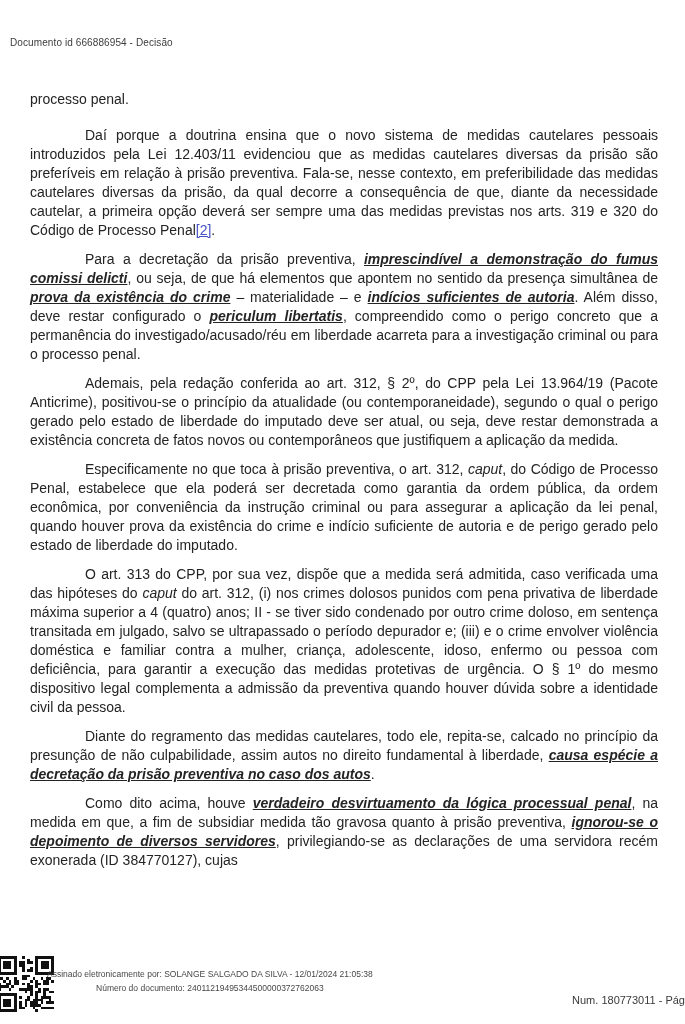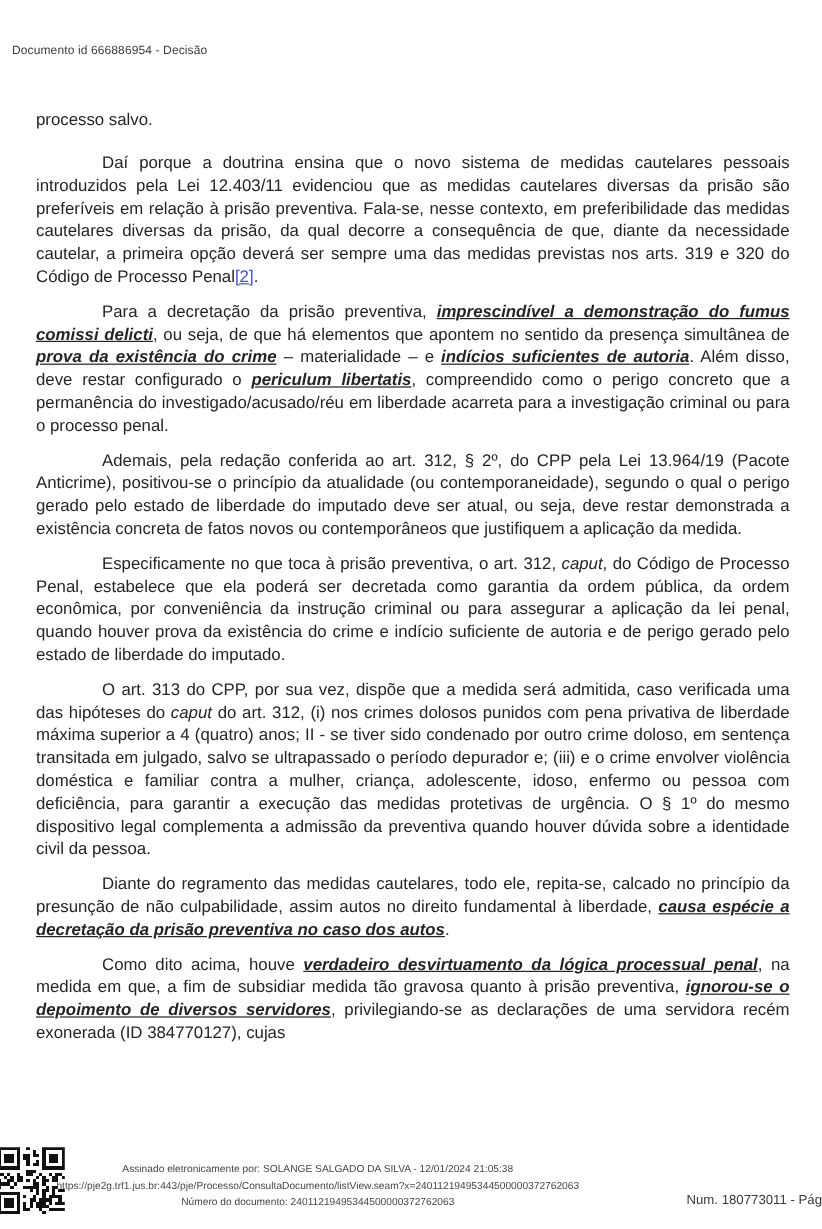--- a/index.html
+++ b/index.html
@@ -84,21 +84,21 @@
   }
 </style>
 </head>
 <body>
 
 <div class="page">
 
   <div class="doc-header">Documento id 666886954 - Decisão</div>
 
   <div class="doc-body" id="doc-body">
-      <p class="para"><span>processo salvo.</span></p>
+      <p class="para"><span>processo penal.</span></p>
       <p class="para indent"><span>Daí porque a doutrina ensina que o novo sistema de medidas cautelares pessoais introduzidos pela Lei 12.403/11 evidenciou que as medidas cautelares diversas da prisão são preferíveis em relação à prisão preventiva. Fala-se, nesse contexto, em preferibilidade das medidas cautelares diversas da prisão, da qual decorre a consequência de que, diante da necessidade cautelar, a primeira opção deverá ser sempre uma das medidas previstas nos arts. 319 e 320 do Código de Processo Penal</span><a class="link">[2]</a><span>.</span></p>
       <p class="para indent"><span>Para a decretação da prisão preventiva, </span><span class="b u">imprescindível a demonstração do </span><span class="b i u">fumus comissi delicti</span><span>, ou seja, de que há elementos que apontem no sentido da presença simultânea de </span><span class="b u">prova da existência do crime</span><span> – materialidade – e </span><span class="b u">indícios suficientes de autoria</span><span>. Além disso, deve restar configurado o </span><span class="b i u">periculum libertatis</span><span>, compreendido como o perigo concreto que a permanência do investigado/acusado/réu em liberdade acarreta para a investigação criminal ou para o processo penal.</span></p>
       <p class="para indent"><span>Ademais, pela redação conferida ao art. 312, § 2º, do CPP pela Lei 13.964/19 (Pacote Anticrime), positivou-se o princípio da atualidade (ou contemporaneidade), segundo o qual o perigo gerado pelo estado de liberdade do imputado deve ser atual, ou seja, deve restar demonstrada a existência concreta de fatos novos ou contemporâneos que justifiquem a aplicação da medida.</span></p>
       <p class="para indent"><span>Especificamente no que toca à prisão preventiva, o art. 312, </span><span class="i">caput</span><span>, do Código de Processo Penal, estabelece que ela poderá ser decretada como garantia da ordem pública, da ordem econômica, por conveniência da instrução criminal ou para assegurar a aplicação da lei penal, quando houver prova da existência do crime e indício suficiente de autoria e de perigo gerado pelo estado de liberdade do imputado.</span></p>
       <p class="para indent"><span>O art. 313 do CPP, por sua vez, dispõe que a medida será admitida, caso verificada uma das hipóteses do </span><span class="i">caput</span><span> do art. 312, (i) nos crimes dolosos punidos com pena privativa de liberdade máxima superior a 4 (quatro) anos; II - se tiver sido condenado por outro crime doloso, em sentença transitada em julgado, salvo se ultrapassado o período depurador e; (iii) e o crime envolver violência doméstica e familiar contra a mulher, criança, adolescente, idoso, enfermo ou pessoa com deficiência, para garantir a execução das medidas protetivas de urgência. O § 1º do mesmo dispositivo legal complementa a admissão da preventiva quando houver dúvida sobre a identidade civil da pessoa.</span></p>
       <p class="para indent"><span>Diante do regramento das medidas cautelares, todo ele, repita-se, calcado no princípio da presunção de não culpabilidade, assim autos no direito fundamental à liberdade, </span><span class="b u">causa espécie a decretação da prisão preventiva no caso dos autos</span><span>.</span></p>
       <p class="para indent"><span>Como dito acima, houve </span><span class="b u">verdadeiro desvirtuamento da lógica processual penal</span><span>, na medida em que, a fim de subsidiar medida tão gravosa quanto à prisão preventiva, </span><span class="b u">ignorou-se o depoimento de diversos servidores</span><span>, privilegiando-se as declarações de uma servidora recém exonerada (ID 384770127), cujas</span></p>
     </div>
 
   <div class="doc-footer">
@@ -220,19 +220,18 @@
         <rect x="2" y="2" width="3" height="3" fill="#111"></rect>
         <rect x="14" y="0" width="7" height="7" fill="#111"></rect>
         <rect x="15" y="1" width="5" height="5" fill="#fff"></rect>
         <rect x="16" y="2" width="3" height="3" fill="#111"></rect>
         <rect x="0" y="14" width="7" height="7" fill="#111"></rect>
         <rect x="1" y="15" width="5" height="5" fill="#fff"></rect>
         <rect x="2" y="16" width="3" height="3" fill="#111"></rect>
       </svg>
     <div class="sig">
       <div>Assinado eletronicamente por: SOLANGE SALGADO DA SILVA - 12/01/2024 21:05:38</div>
-      <div>https://pje2g.trf1.jus.br:443/pje/Processo/ConsultaDocumento/listView.seam?x=24011219495344500000372762063</div>
       <div>Número do documento: 24011219495344500000372762063</div>
     </div>
     <div class="page-num">Num. 180773011 - Pág</div>
   </div>
 
 </div>
 
 </body></html>

